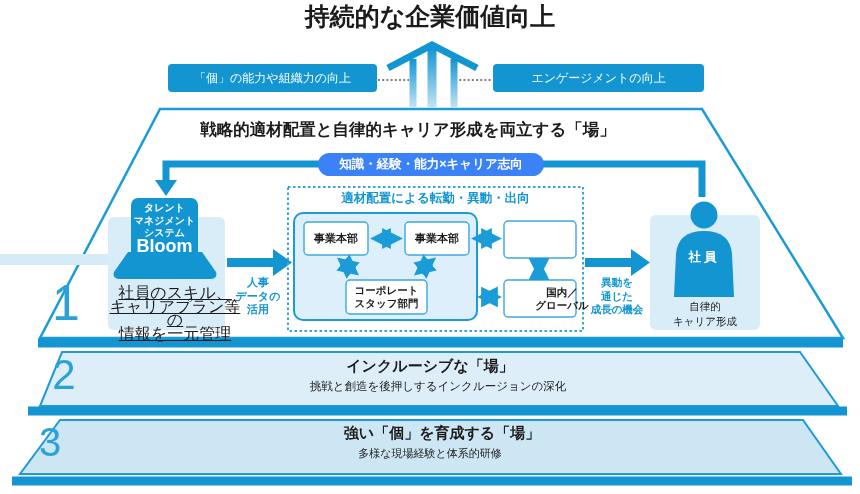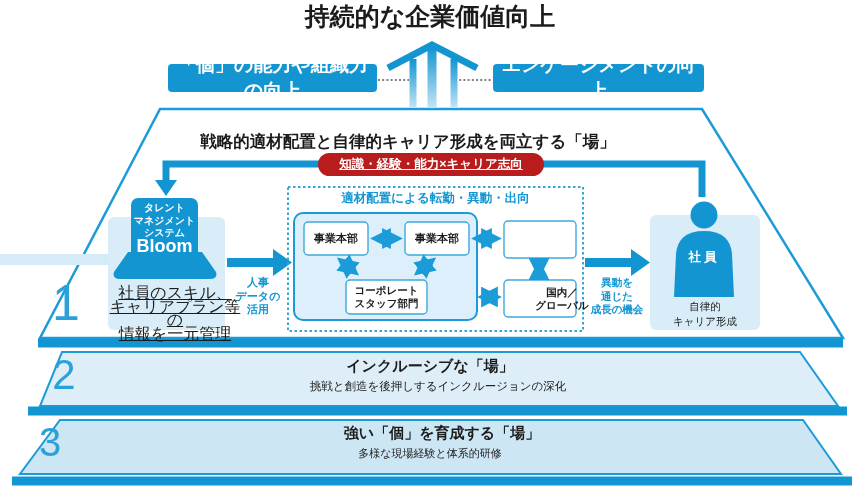--- a/index.html
+++ b/index.html
@@ -4,22 +4,22 @@
 <style>
   html,body{margin:0;padding:0;background:#fff;}
   body{font-family:"Liberation Sans","DejaVu Sans",sans-serif;-webkit-font-smoothing:antialiased;}
   #stage{position:relative;width:860px;height:494px;background:#fff;overflow:hidden;}
   .abs{position:absolute;}
   .ctr{display:flex;align-items:center;justify-content:center;text-align:center;}
   .pre{white-space:pre-line;}
   .dark{color:#1b1b1b;}
   .blue{color:#1295d0;}
   .bold{font-weight:700;}
-  .outcome{background:#1295d0;color:#fff;font-weight:700;font-size:19px;border-radius:4px;}
-  .banner{background:#b91c1c;color:#fff;font-weight:700;font-size:12.5px;border-radius:12px;text-decoration:underline;}
+  .outcome{background:#1295d0;color:#fff;font-weight:400;font-size:12px;border-radius:4px;}
+  .banner{background:#3b82f6;color:#fff;font-weight:700;font-size:12.5px;border-radius:12px;}
   .lvlnum{color:#2aa2d9;font-weight:400;line-height:1;}
 </style>
 </head>
 <body>
 
 <div id="stage">
 
   <svg class="abs" style="left:0;top:0" width="860" height="494" viewBox="0 0 860 494">
     <defs>
       <linearGradient id="fade" x1="0" y1="0" x2="0" y2="1">
@@ -106,21 +106,21 @@
       <circle cx="704" cy="215" r="13.5"></circle>
       <path d="M674,297 L676,254 Q678,231 704,231 Q730,231 732,254 L734,297 Z"></path>
     </g>
   </svg>
 
   <div class="abs ctr bold dark" style="left:0;top:6;width:860px;font-size:25px;">持続的な企業価値向上</div>
 
   <div class="abs ctr outcome" style="left:168px;top:64px;width:209px;height:28px;">「個」の能力や組織力の向上</div>
   <div class="abs ctr outcome" style="left:493px;top:64px;width:211px;height:28px;">エンゲージメントの向上</div>
 
-  <div class="abs ctr bold dark" style="left:0;top:119px;width:816px;font-size:16.5px;margin-top:12px;">戦略的適材配置と自律的キャリア形成を両立する「場」</div>
+  <div class="abs ctr bold dark" style="left:0;top:119px;width:816px;font-size:16.5px;">戦略的適材配置と自律的キャリア形成を両立する「場」</div>
 
   <div class="abs ctr banner" style="left:318px;top:153px;width:226px;height:23px;">知識・経験・能力×キャリア志向</div>
 
   <div class="abs ctr pre" style="left:131px;top:202px;width:67px;color:#fff;font-weight:700;font-size:10px;line-height:12.5px;">タレント
 マネジメント
 システム</div>
   <div class="abs ctr" style="left:131px;top:236px;width:67px;color:#fff;font-weight:700;font-size:18px;">Bloom</div>
   <div class="abs ctr pre dark" style="left:108px;top:286px;width:134px;font-size:16px;line-height:13.5px;text-decoration:underline;">社員のスキル、
 キャリアプラン等の
 情報を一元管理</div>

